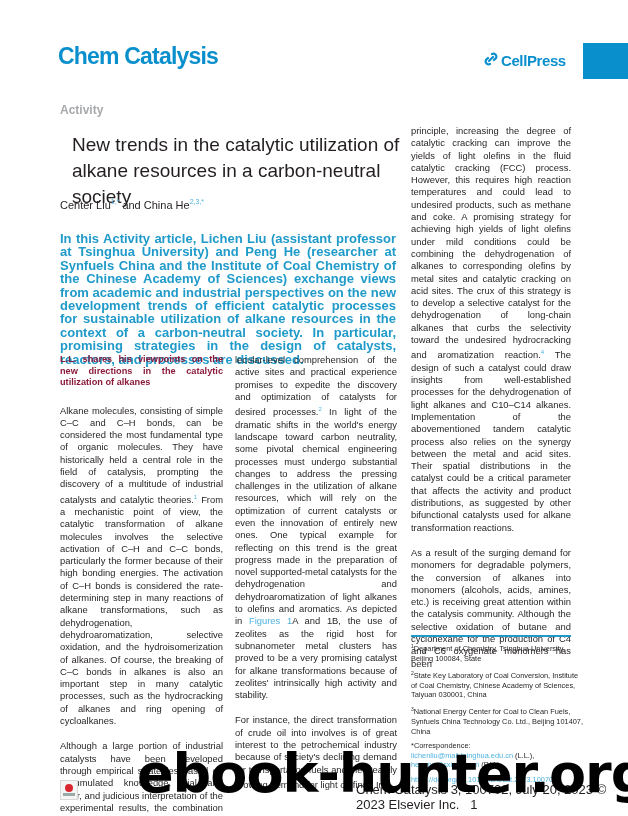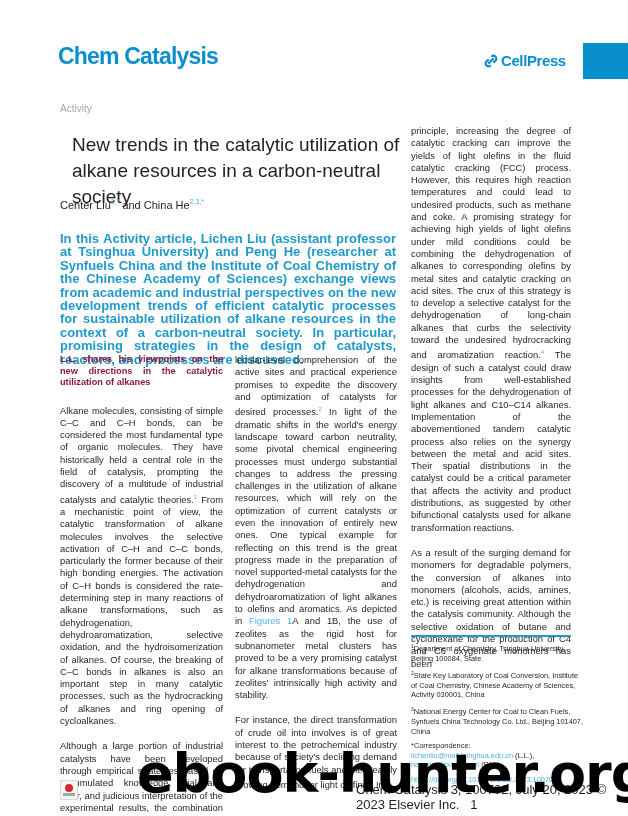--- a/index.html
+++ b/index.html
@@ -1,21 +1,21 @@
 <!DOCTYPE html>
 <html><head>
 <meta charset="utf-8">
 <style>
   html, body { margin:0; padding:0; background:#ffffff; }
   body { width:628px; height:816px; position:relative; overflow:hidden; font-family:"Liberation Sans", sans-serif; color:#231f20; }
   .journal { position:absolute; left:58px; top:43px; font-size:23px; font-weight:bold; color:#0a8fcd; letter-spacing:-0.8px; }
-  .cellpress { position:absolute; left:484px; top:52px; display:flex; align-items:center; color:#0a8fcd; font-weight:bold; font-size:15px; letter-spacing:-0.4px; }
+  .cellpress { position:absolute; left:484px; top:52px; display:flex; color:#0a8fcd; font-weight:bold; font-size:15px; letter-spacing:-0.4px; }
   .cellpress svg { margin-right:3px; }
   .blue-box { position:absolute; left:583px; top:43px; width:45px; height:36px; background:#0a8fcd; }
-  .section-label { position:absolute; left:60px; top:103px; font-size:10px; font-weight:normal; color:#a7a9ac; }
+  .section-label { position:absolute; left:60px; top:103px; font-size:12px; font-weight:bold; color:#a7a9ac; }
   .title { position:absolute; left:60px; top:120px; width:340px; font-size:19px; line-height:26px; color:#231f20; font-weight:normal; margin:12px; }
   .authors { position:absolute; left:60px; top:198px; font-size:11px; color:#231f20; }
   .authors sup { color:#4fb3df; font-size:7px; }
   .abstract { position:absolute; left:60px; top:232px; width:336px; font-size:13px; line-height:13.4px; font-weight:bold; color:#1f9ac9; text-align:justify; }
   .col { position:absolute; font-size:9.4px; line-height:12.3px; text-align:justify; color:#231f20; }
   .col p { margin:0 0 13px 0; }
   .c1 { left:60px; top:354px; width:163px; }
   .c2 { left:235px; top:354px; width:162px; }
   .c3 { left:411px; top:125px; width:160px; }
   .subhead { font-weight:bold; color:#8b1c3c; font-size:9.2px; line-height:11.5px; margin-bottom:16px; }
@@ -66,21 +66,21 @@
 
 <div class="col c3">
   <p><span>principle, increasing the degree of catalytic cracking can improve the yields of light olefins in the fluid catalytic cracking (FCC) process. However, this requires high reaction temperatures and could lead to undesired products, such as methane and coke. A promising strategy for achieving high yields of light olefins under mild conditions could be combining the dehydrogenation of alkanes to corresponding olefins by metal sites and catalytic cracking on acid sites. The crux of this strategy is to develop a selective catalyst for the dehydrogenation of long-chain alkanes that curbs the selectivity toward the undesired hydrocracking and aromatization reaction.</span><span class="ref">4</span><span> The design of such a catalyst could draw insights from well-established processes for the dehydrogenation of light alkanes and C10–C14 alkanes. Implementation of the abovementioned tandem catalytic process also relies on the synergy between the metal and acid sites. Their spatial distributions in the catalyst could be a critical parameter that affects the activity and product distributions, as suggested by other bifunctional catalysts used for alkane transformation reactions.</span></p>
   <p>As a result of the surging demand for monomers for degradable polymers, the conversion of alkanes into monomers (alcohols, acids, amines, etc.) is receiving great attention within the catalysis community. Although the selective oxidation of butane and cyclohexane for the production of C4 and C6 oxygenate monomers has been</p>
 </div>
 
 <div class="rule"></div>
 
 <div class="affil">
   <div><sup>1</sup><span>Department of Chemistry, Tsinghua University, Beijing 100084, State</span></div>
-  <div><sup>2</sup><span>State Key Laboratory of Coal Conversion, Institute of Coal Chemistry, Chinese Academy of Sciences, Activity 030001, China</span></div>
+  <div><sup>2</sup><span>State Key Laboratory of Coal Conversion, Institute of Coal Chemistry, Chinese Academy of Sciences, Taiyuan 030001, China</span></div>
   <div><sup>3</sup><span>National Energy Center for Coal to Clean Fuels, Synfuels China Technology Co. Ltd., Beijing 101407, China</span></div>
   <div>
     <span>*Correspondence:</span><br>
     <span class="link">lichenliu@mail.tsinghua.edu.cn</span><span> (L.L.),</span><br>
     <span class="link">hepeng@sxicc.ac.cn</span><span> (P.H.)</span>
   </div>
   <div class="link">https://doi.org/10.1016/j.checat.2023.100702</div>
 </div>
 
 <div class="badge">

